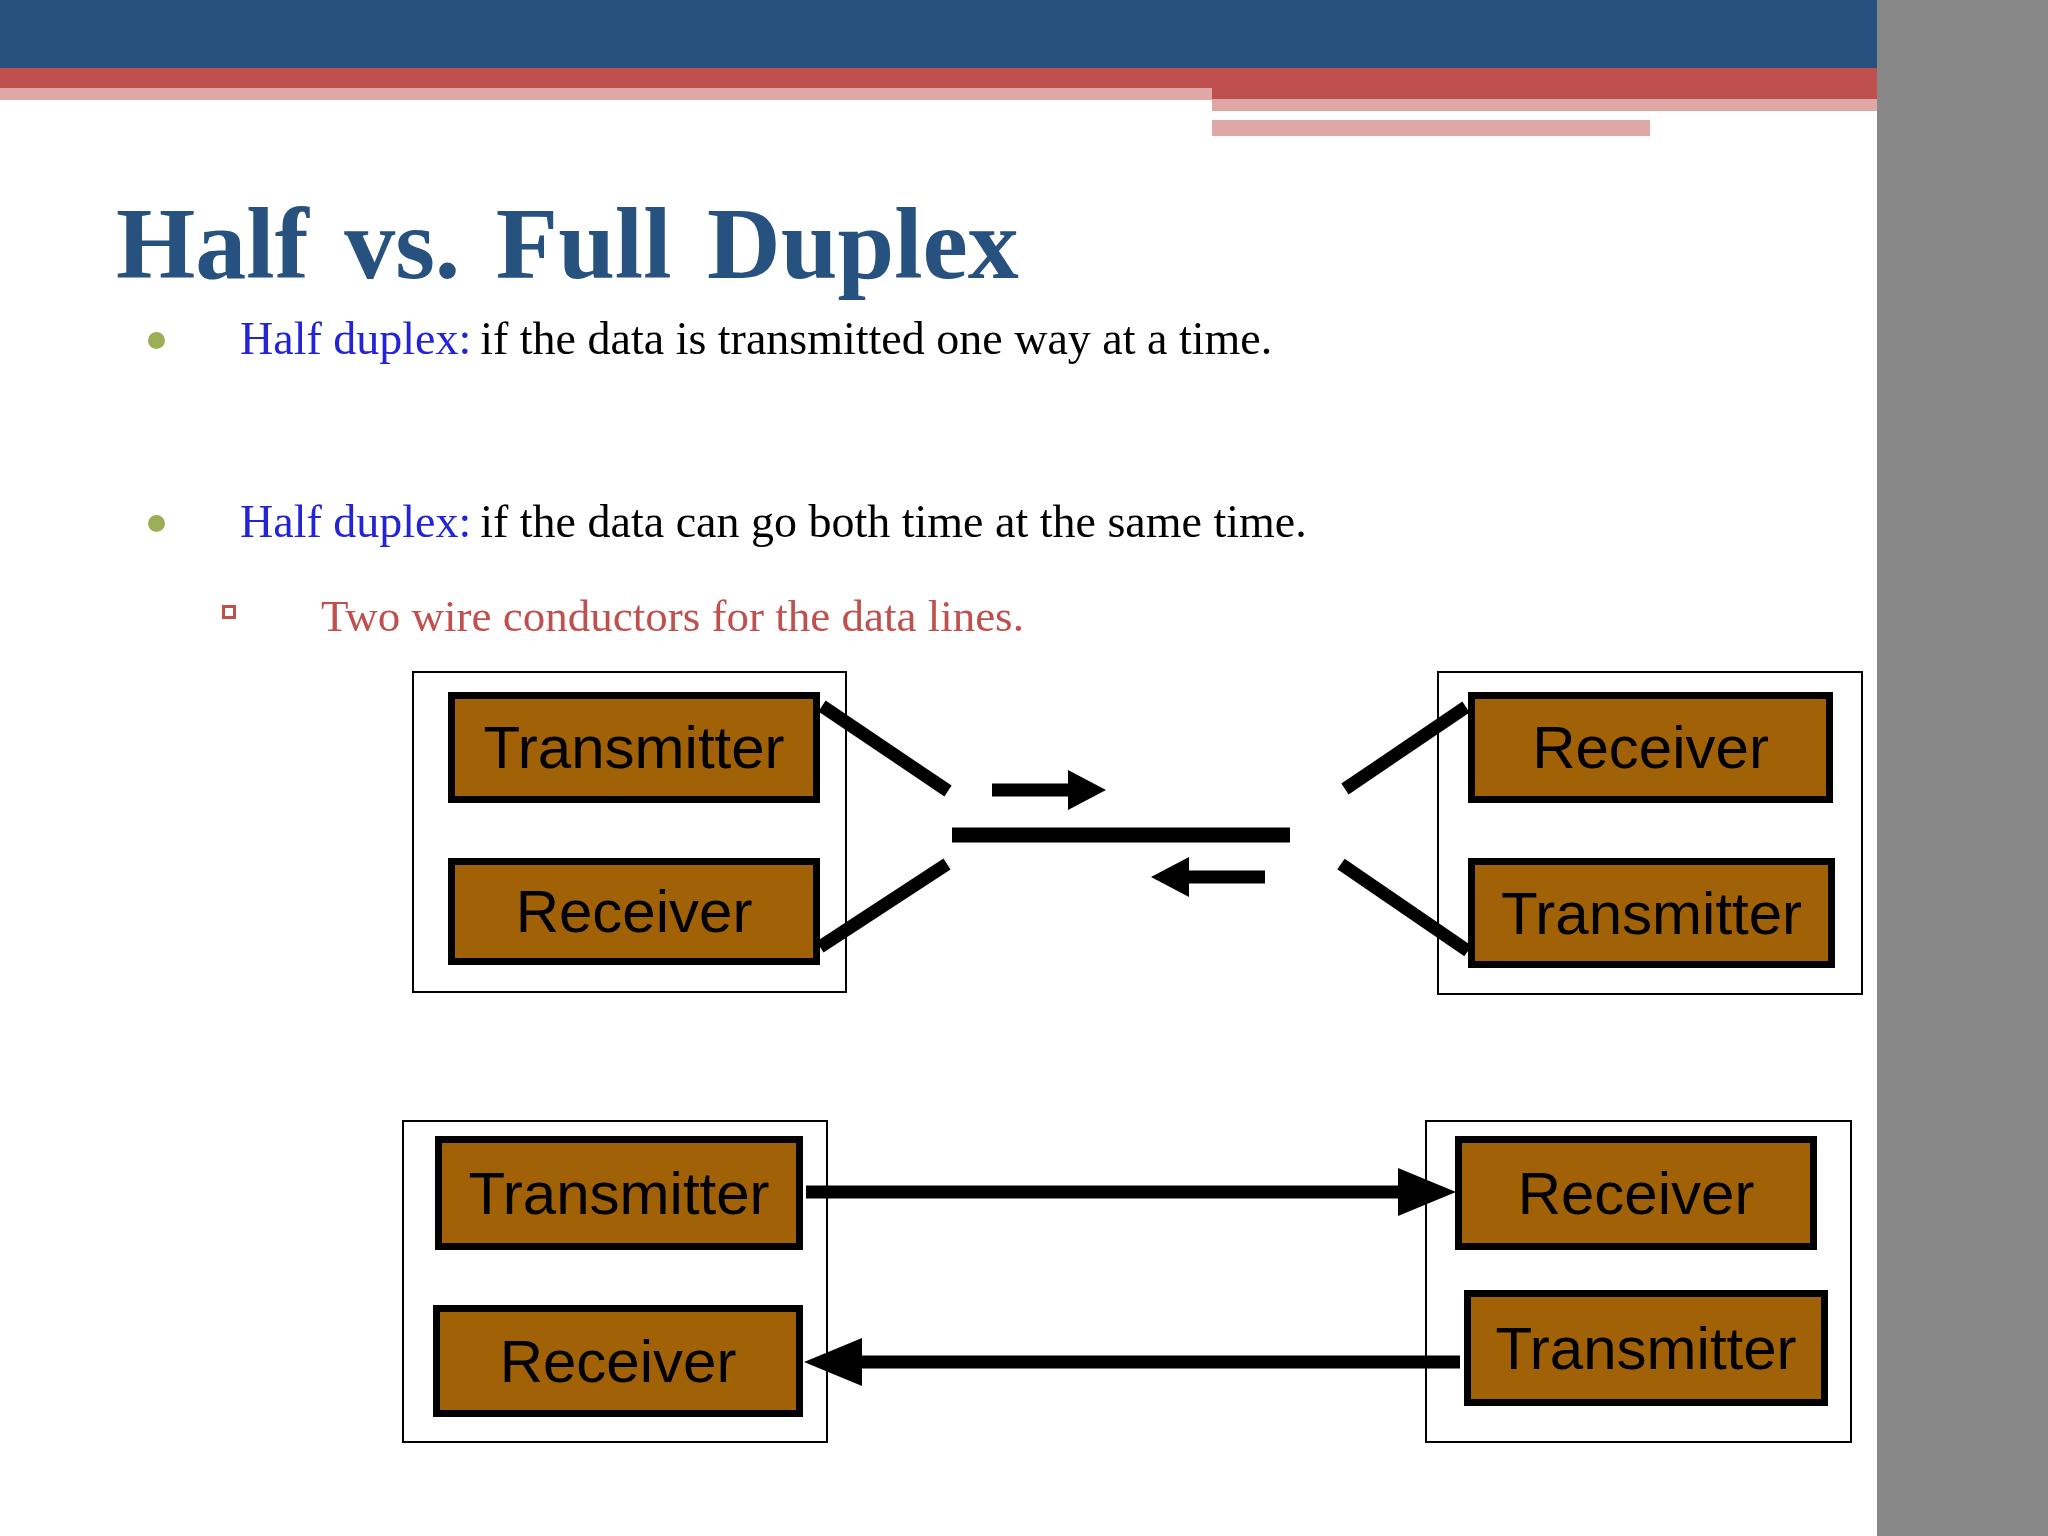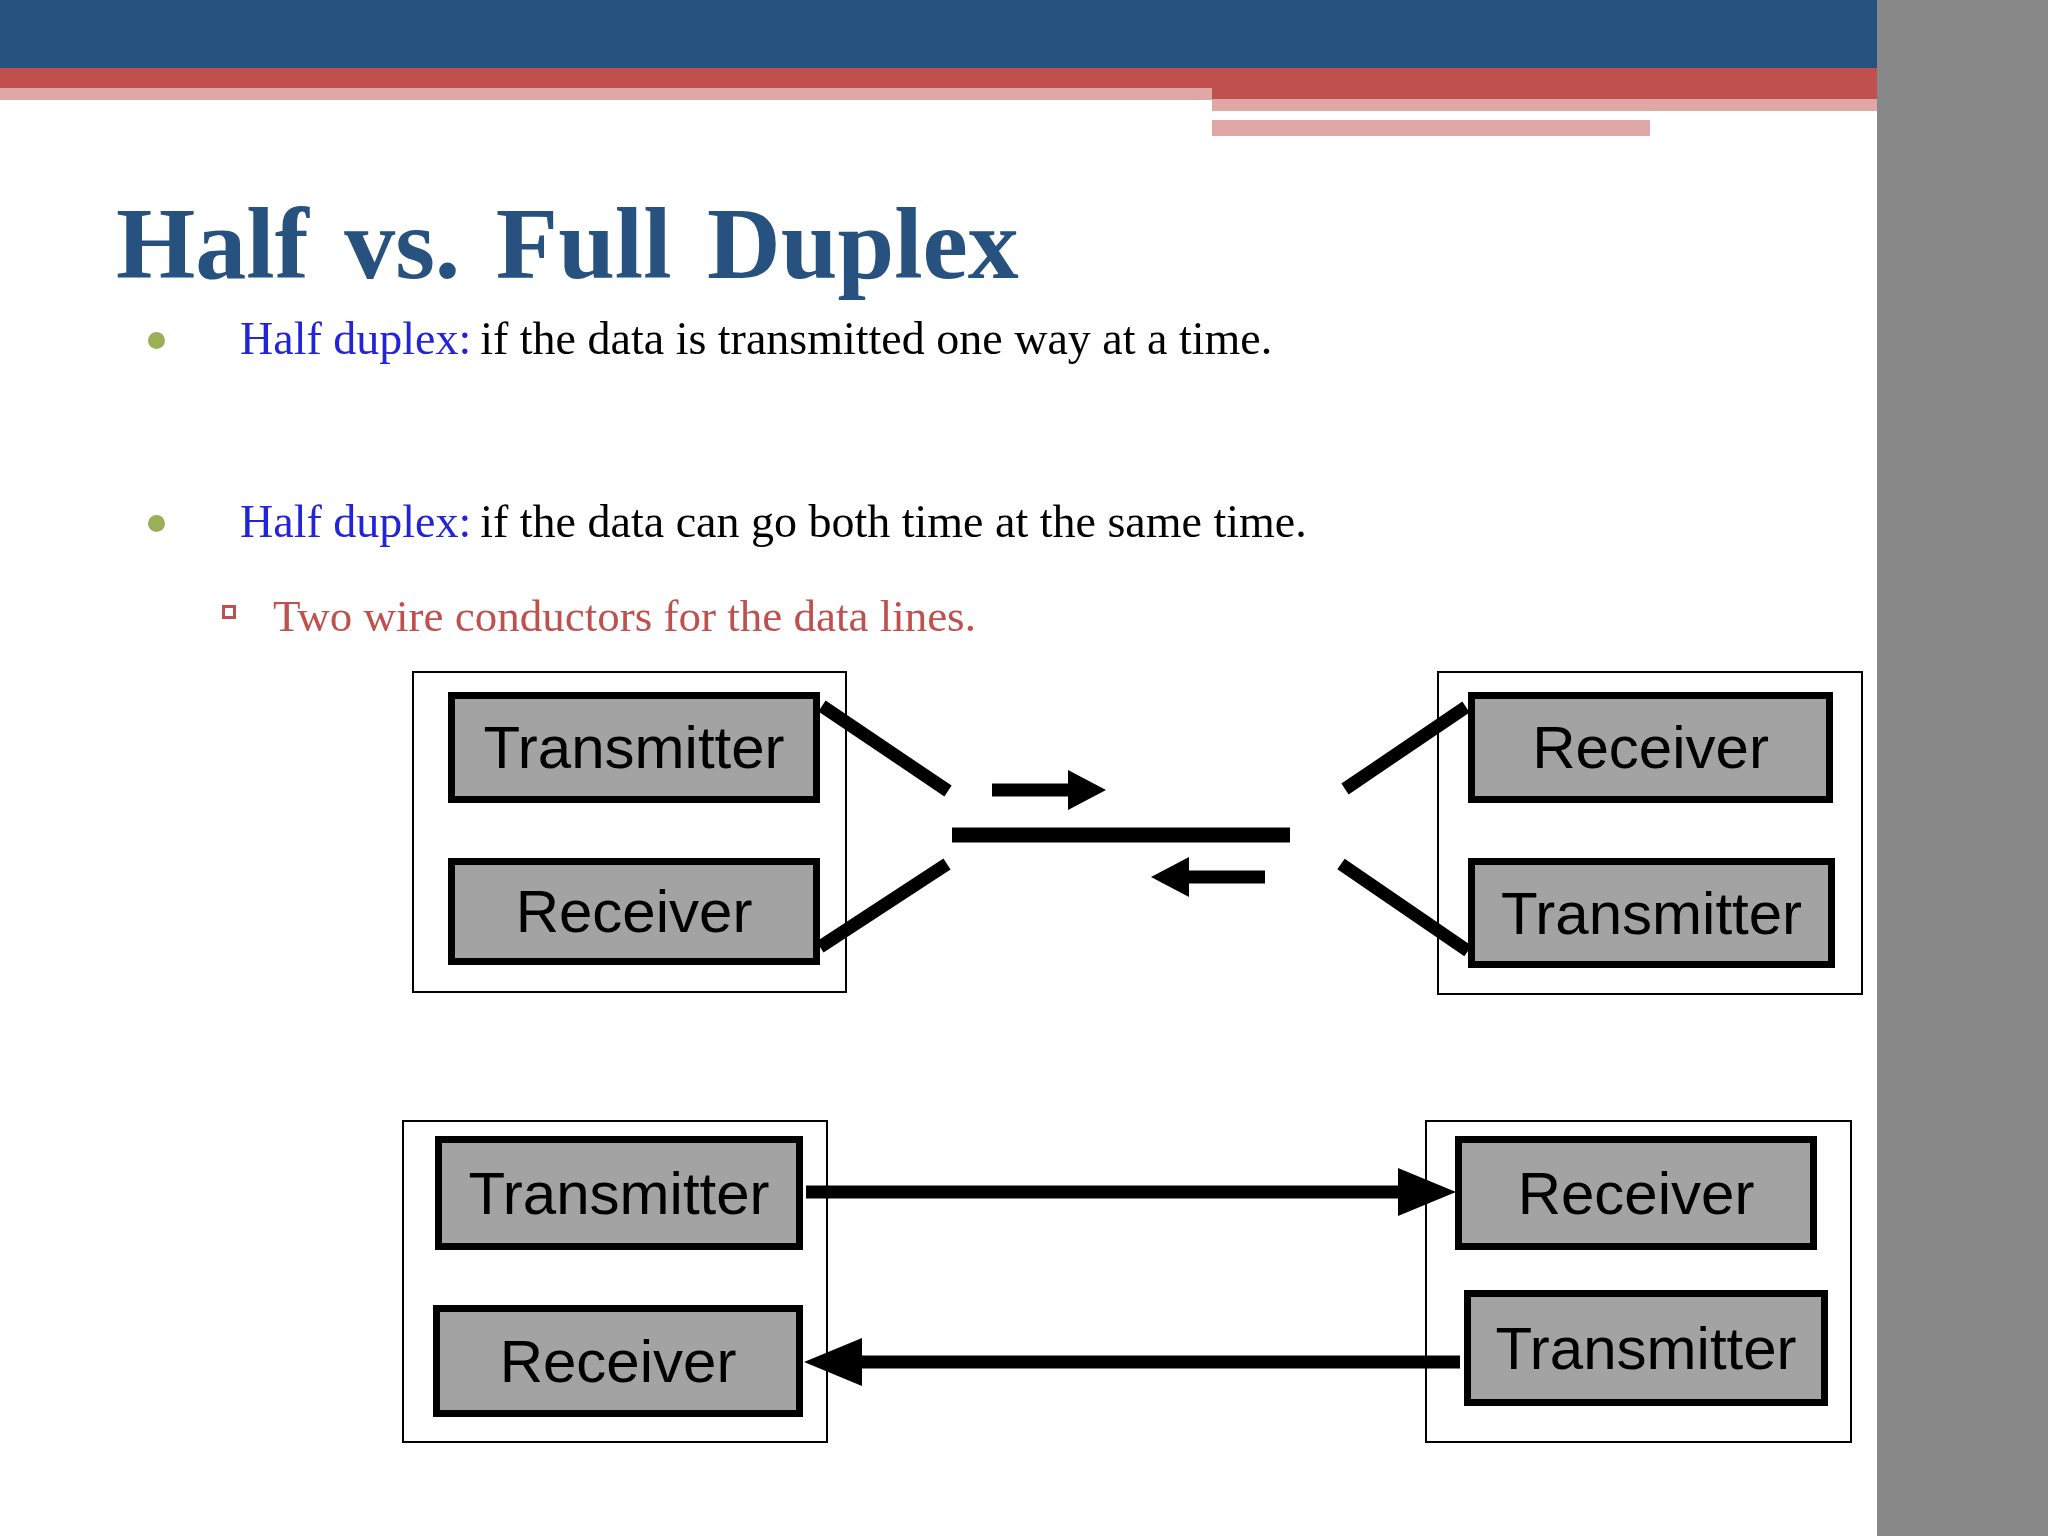--- a/index.html
+++ b/index.html
@@ -24,26 +24,26 @@
     font-size:102px;font-weight:bold;line-height:1.05;
     color:var(--title-blue,#27517E);word-spacing:10px;
   }
   .bullet{left:148px;width:1820px;display:flex;align-items:flex-start;font-size:46px;color:#000;}
   .bullet-1{top:312px;}
   .bullet-2{top:495px;}
   .dot{flex:0 0 auto;width:17px;height:17px;border-radius:50%;background:var(--bullet-green,#9BAF56);margin:20px 37px 0 0;}
   .kw{color:var(--keyword-blue,#2323D8);margin-left:38px;}
   .rest{margin-left:9px;}
   .sub-bullet{left:222px;top:590px;width:1600px;display:flex;align-items:flex-start;
-    font-size:45px;color:var(--accent-red,#C0504D);}
+    font-size:45px;color:var(--accent-red,#C0504D);gap:48px;}
   .sq{flex:0 0 auto;width:14px;height:14px;border:3px solid var(--accent-red,#C0504D);background:#fff;margin:15px 37px 0 0;}
   
   .outer-box{border:2px solid #000;background:transparent;}
   .inner-box{
-    border:7px solid #000;background:#a3a3a3;display:flex;align-items:center;justify-content:center;
+    border:7px solid #000;background:#a16207;display:flex;align-items:center;justify-content:center;
     font-family:"Liberation Sans",sans-serif;font-size:60px;color:#000;white-space:nowrap;
   }
   svg.wires{left:0;top:0;pointer-events:none;}
 </style>
 </head>
 <body>
 
 <div class="stage">
 
   <div class="abs banner-blue"></div>

